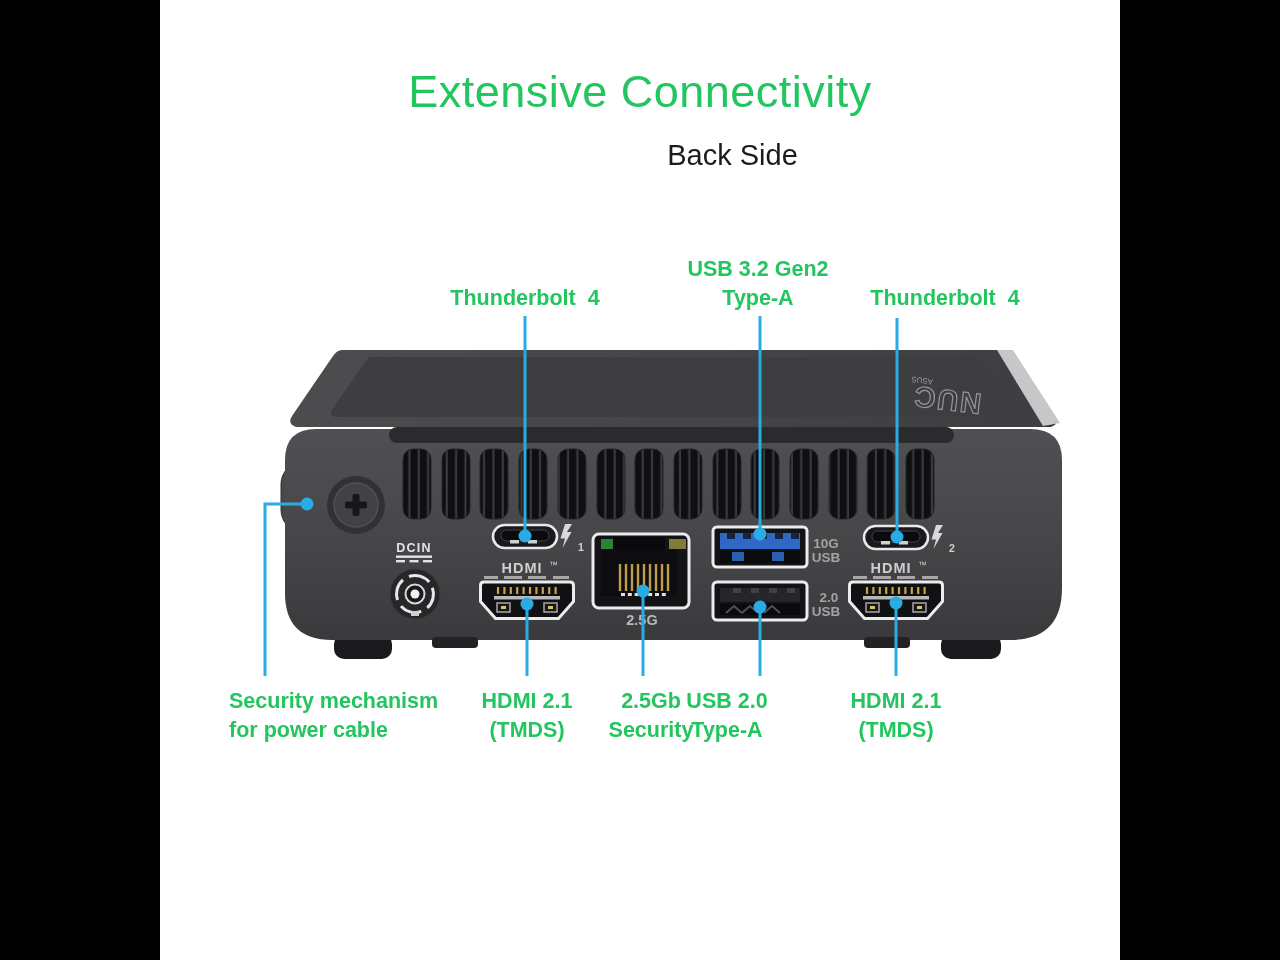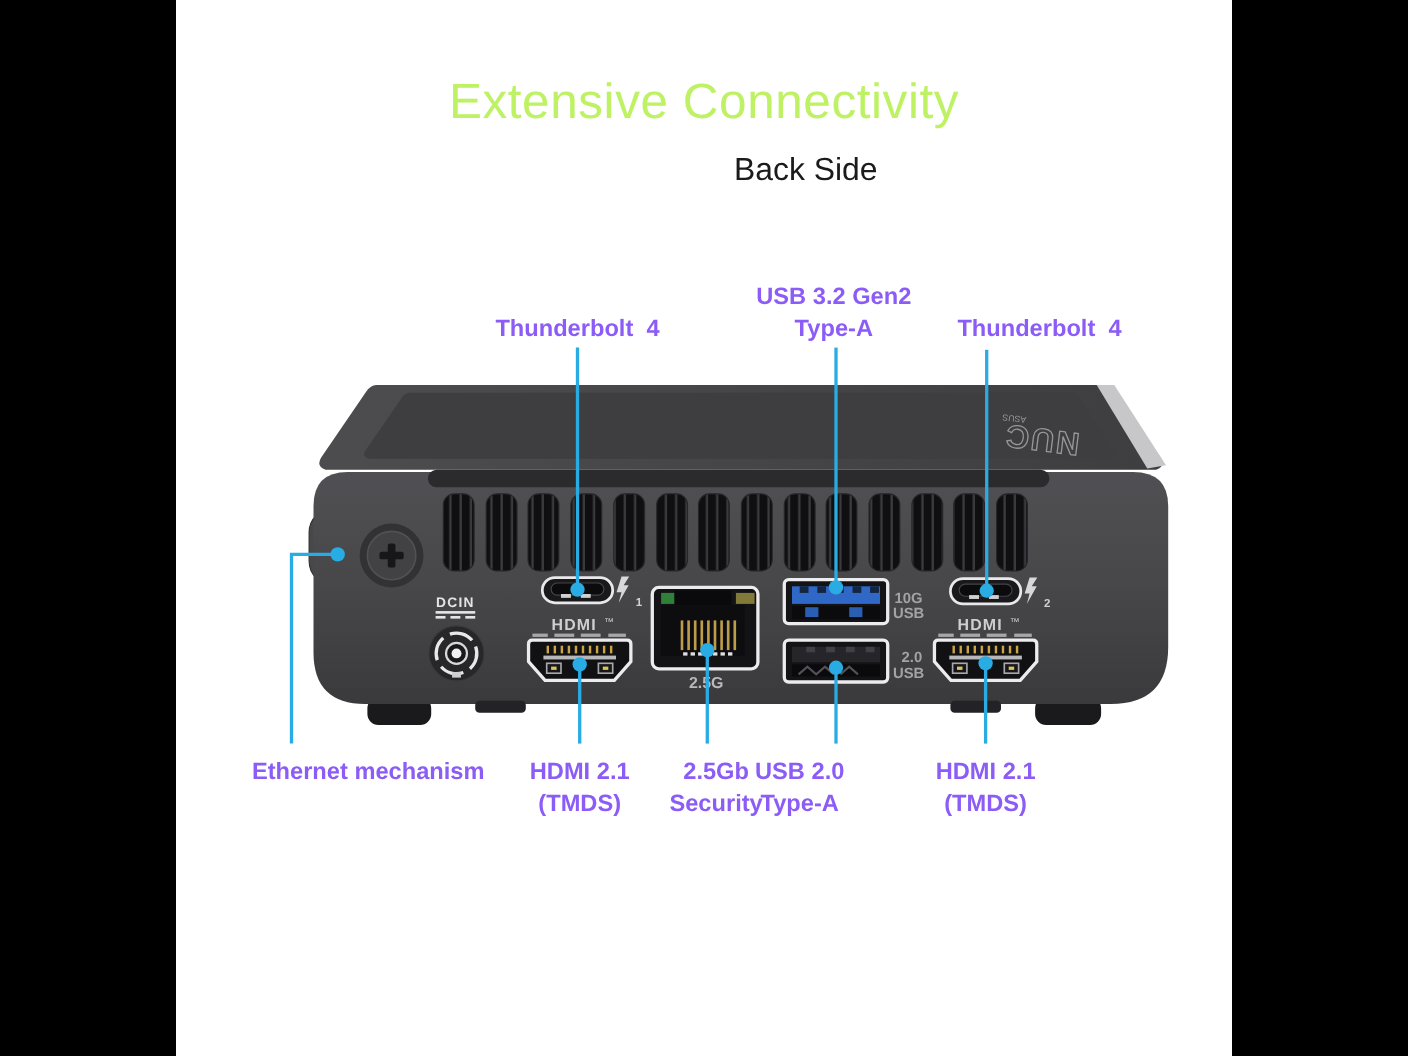--- a/index.html
+++ b/index.html
@@ -2,25 +2,25 @@
 <html><head>
 <meta charset="utf-8">
 <style>
   html,body{margin:0;padding:0;background:#000;}
   .stage{position:relative;width:1280px;height:960px;background:#000;overflow:hidden;
          font-family:"Liberation Sans","DejaVu Sans",sans-serif;}
   .canvas{position:absolute;left:160px;top:0;width:960px;height:960px;background:#fff;}
   .letterbox{position:absolute;top:0;width:160px;height:960px;background:#000;}
   .lb-left{left:0;} .lb-right{right:0;}
   .page-title{position:absolute;left:160px;top:66px;width:960px;text-align:center;
-              font-size:45px;font-weight:400;color:#bef264;letter-spacing:.5px;}
+              font-size:45px;font-weight:400;color:#22c55e;letter-spacing:.5px;}
   .page-subtitle{position:absolute;left:160px;top:139px;width:1145px;text-align:center;
               font-size:29px;font-weight:400;color:#1b1b1b;}
   .lbl{position:absolute;font-weight:700;font-size:21.5px;line-height:29px;
-       color:#8b5cf6;text-align:center;white-space:nowrap;}
+       color:#22c55e;text-align:center;white-space:nowrap;}
   .lbl-left{text-align:left;}
   svg{position:absolute;left:0;top:0;}
 </style>
 </head>
 <body>
 
 <div class="stage">
   <div class="canvas"></div>
   <div class="letterbox lb-left"></div>
   <div class="letterbox lb-right"></div>
@@ -278,21 +278,22 @@
   </div>
   <div class="lbl" style="left:608px;top:255px;width:300px;">
     <div>USB 3.2 Gen2</div>
     <div>Type-A</div>
   </div>
   <div class="lbl" style="left:795px;top:284px;width:300px;">
     <div>Thunderbolt&nbsp; 4</div>
   </div>
 
   <div class="lbl lbl-left" style="left:229px;top:687px;width:240px;">
-    <div>Ethernet mechanism</div>
+    <div>Security mechanism</div>
+    <div>for power cable</div>
   </div>
   <div class="lbl" style="left:427px;top:687px;width:200px;">
     <div>HDMI 2.1</div>
     <div>(TMDS)</div>
   </div>
   <div class="lbl" style="left:570px;top:687px;width:162px;">
     <div>2.5Gb</div>
     <div>Security</div>
   </div>
   <div class="lbl" style="left:646px;top:687px;width:162px;">

